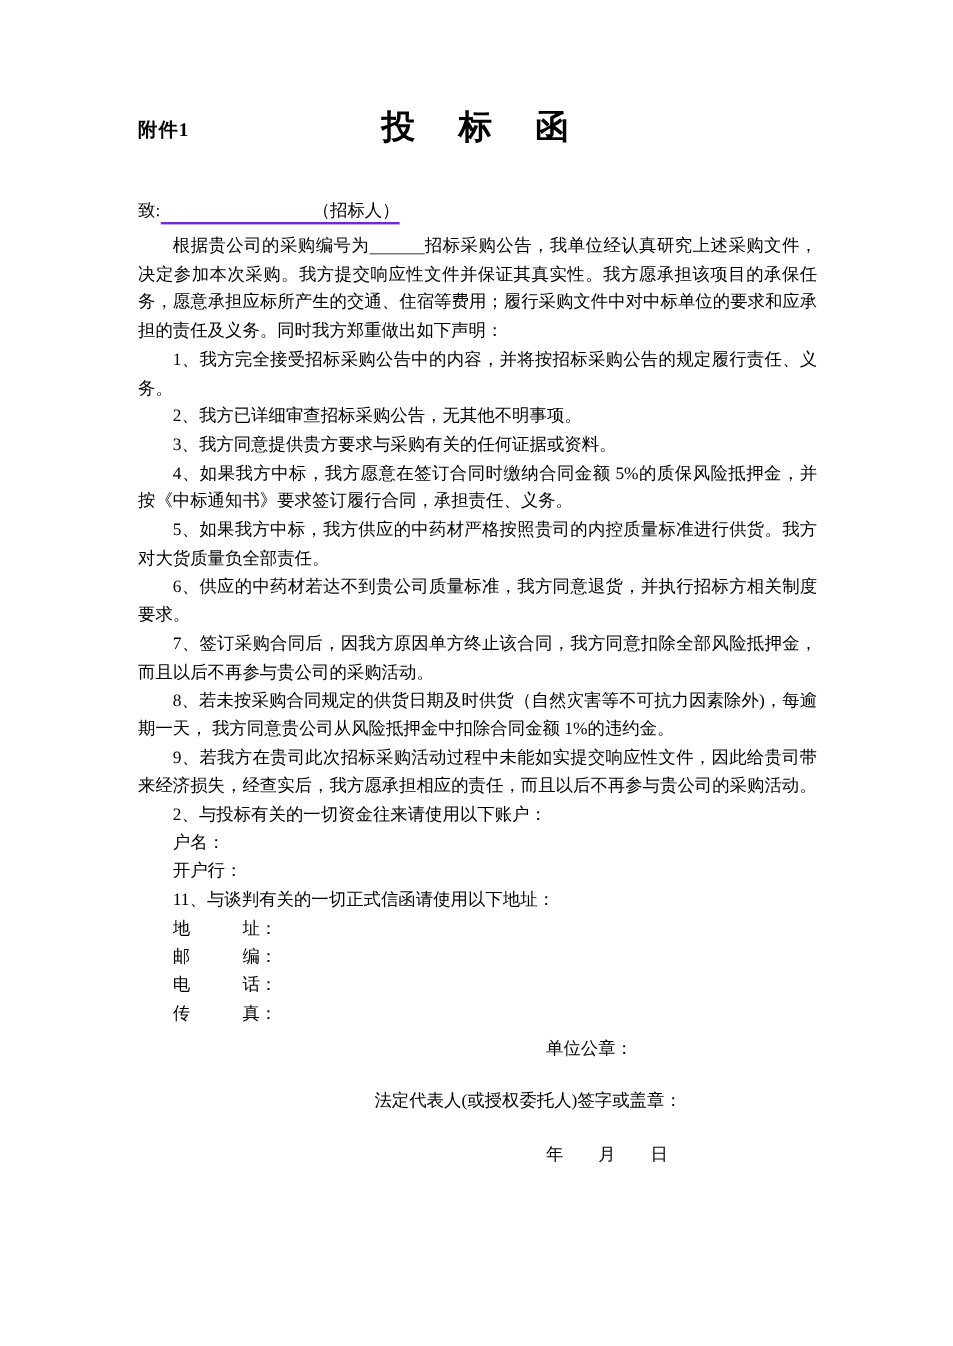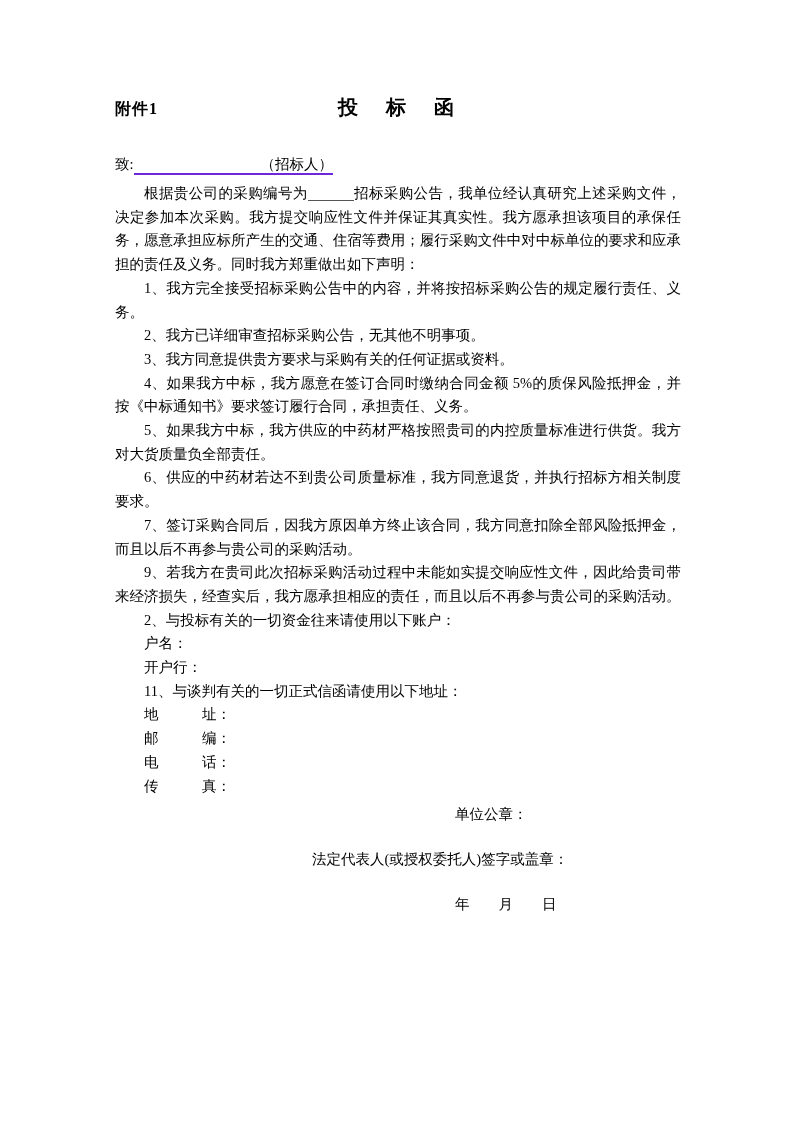--- a/index.html
+++ b/index.html
@@ -12,28 +12,28 @@
     height: 1122px;
     background: #ffffff;
     padding: 90px 113px 0 115px;
     font-family: "Liberation Serif", "DejaVu Serif", serif;
     font-size: 14.5px;
     line-height: 23.7px;
     color: #000000;
     overflow: hidden;
   }
 
-  .doc-header { position: relative; height: 34px; margin-bottom: 28px; }
+  .doc-header { position: relative; height: 34px; margin-bottom: 40px; }
   .attach {
     position: absolute; left: 0; bottom: 3px;
     font-weight: bold; font-size: 16px; letter-spacing: 1px;
   }
   .title {
     text-align: center; font-weight: bold;
-    font-size: 20px; line-height: 34px; letter-spacing: 4px;
+    font-size: 28px; line-height: 34px; letter-spacing: 4px;
   }
 
   .salutation { line-height: 25px; margin-bottom: 5px; }
   .underlined { border-bottom: 2px solid #6d28d9; padding-bottom: 1px; }
   .blank { display: inline-block; }
   .blank-long { width: 127px; height: 1em; }
   .blank-short {
     width: 46px; height: 1em; vertical-align: -3px;
     border-bottom: 1.5px solid #555555;
   }
@@ -59,20 +59,21 @@
 
   <p class="para"><span>根据贵公司的采购编号为</span><span class="blank blank-short"></span><span>招标采购公告，我单位经认真研究上述采购文件，决定参加本次采购。我方提交响应性文件并保证其真实性。我方愿承担该项目的承保任务，愿意承担应标所产生的交通、住宿等费用；履行采购文件中对中标单位的要求和应承担的责任及义务。同时我方郑重做出如下声明：</span></p>
 
   <p class="para">1、我方完全接受招标采购公告中的内容，并将按招标采购公告的规定履行责任、义务。</p>
   <p class="para">2、我方已详细审查招标采购公告，无其他不明事项。</p>
   <p class="para">3、我方同意提供贵方要求与采购有关的任何证据或资料。</p>
   <p class="para">4、如果我方中标，我方愿意在签订合同时缴纳合同金额 5%的质保风险抵押金，并按《中标通知书》要求签订履行合同，承担责任、义务。</p>
   <p class="para">5、如果我方中标，我方供应的中药材严格按照贵司的内控质量标准进行供货。我方对大货质量负全部责任。</p>
   <p class="para">6、供应的中药材若达不到贵公司质量标准，我方同意退货，并执行招标方相关制度要求。</p>
   <p class="para">7、签订采购合同后，因我方原因单方终止该合同，我方同意扣除全部风险抵押金，而且以后不再参与贵公司的采购活动。</p>
+  <p class="para">8、若未按采购合同规定的供货日期及时供货（自然灾害等不可抗力因素除外)，每逾期一天， 我方同意贵公司从风险抵押金中扣除合同金额 1%的违约金。</p>
   <p class="para">9、若我方在贵司此次招标采购活动过程中未能如实提交响应性文件，因此给贵司带来经济损失，经查实后，我方愿承担相应的责任，而且以后不再参与贵公司的采购活动。</p>
 
   <p class="para">2、与投标有关的一切资金往来请使用以下账户：</p>
   <p class="field-line">户名：</p>
   <p class="field-line">开户行：</p>
 
   <p class="para">11、与谈判有关的一切正式信函请使用以下地址：</p>
   <p class="field-line">地　　　址：</p>
   <p class="field-line">邮　　　编：</p>
   <p class="field-line">电　　　话：</p>

